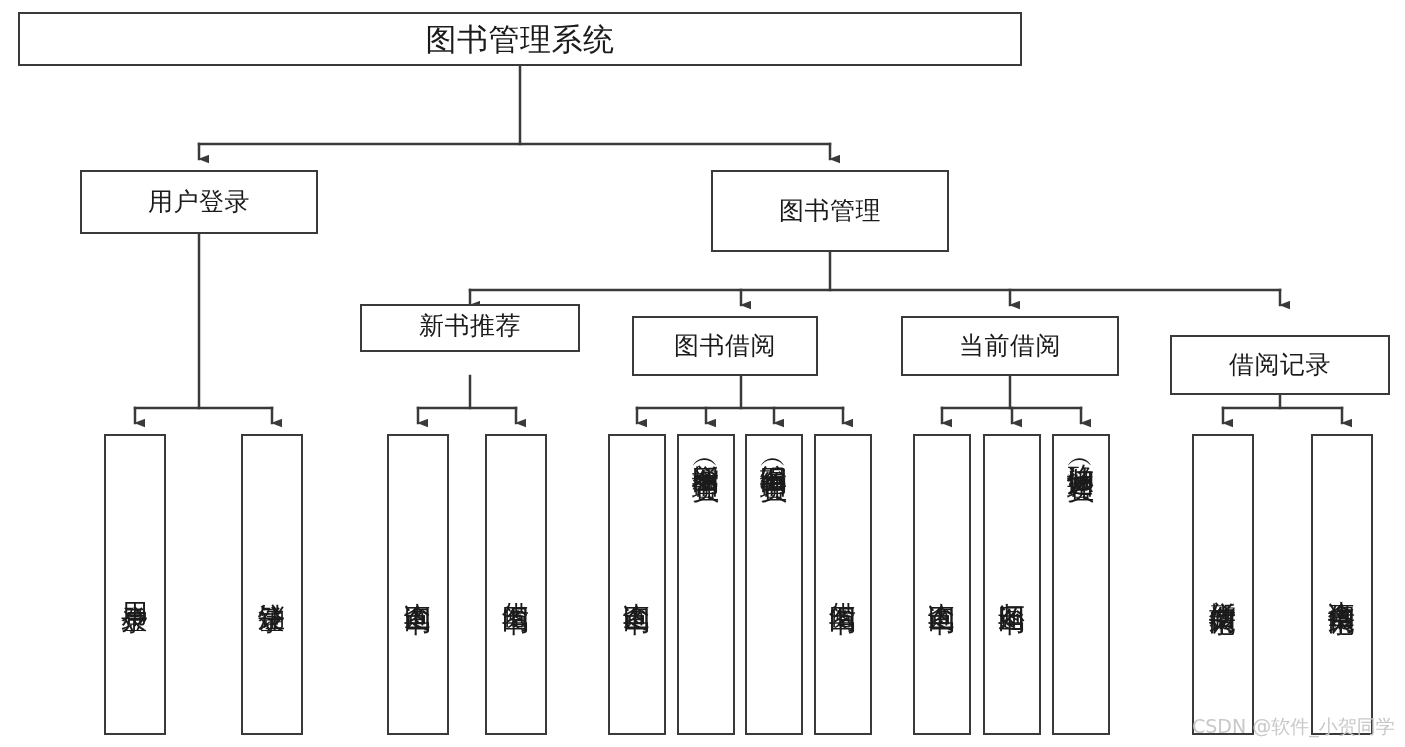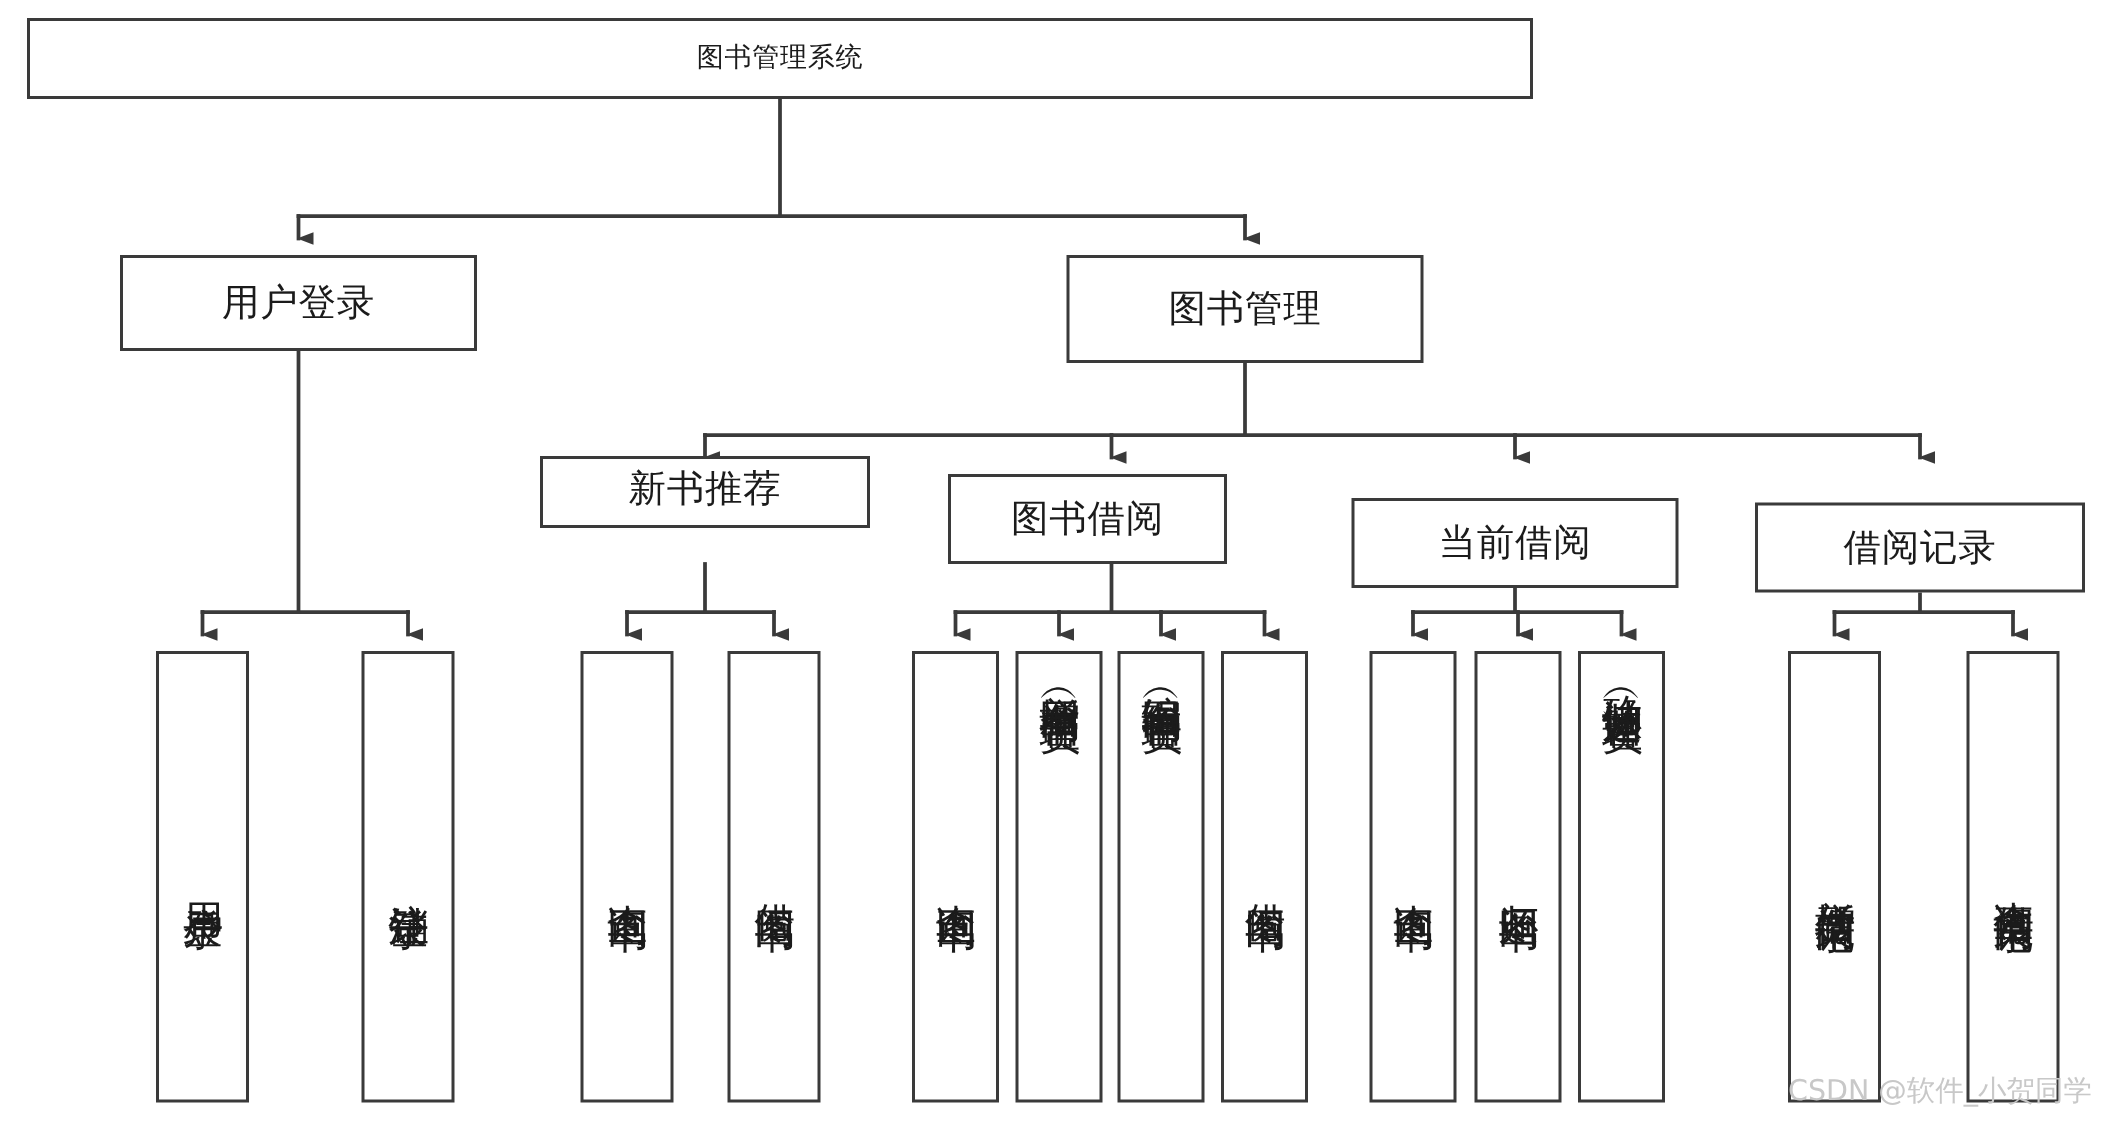--- a/index.html
+++ b/index.html
@@ -41,21 +41,21 @@
     text-align: center;
     line-height: 1.18;
     white-space: pre;
   }
   
   .node.horiz .node-label {
     font-size: 25px;
     letter-spacing: 0.5px;
   }
   .node.root .node-label {
-    font-size: 18px;
+    font-size: 31px;
   }
   
   .node.vert {
     align-items: flex-start;
     padding-top: 6px;
   }
   .node.vert .node-label {
     writing-mode: vertical-rl;
     text-orientation: upright;
     font-size: 27px;
@@ -127,33 +127,33 @@
   </svg>
 
   <div class="node root horiz" style="left:18px; top:12px; width:1004px; height:54px;">
     <span class="node-label">图书管理系统</span>
   </div>
 
   <div class="node horiz" style="left:80px; top:170px; width:238px; height:64px;">
     <span class="node-label">用户登录</span>
   </div>
 
-  <div class="node horiz" style="left:711px; top:170px; width:238px; height:72px;">
+  <div class="node horiz" style="left:711px; top:170px; width:238px; height:82px;">
     <span class="node-label">图书管理</span>
   </div>
 
   <div class="node horiz" style="left:360px; top:304px; width:220px; height:48px;font-family:Liberation Mono, monospace;">
     <span class="node-label">新书推荐</span>
   </div>
 
   <div class="node horiz" style="left:632px; top:316px; width:186px; height:60px;">
     <span class="node-label">图书借阅</span>
   </div>
 
-  <div class="node horiz" style="left:901px; top:316px; width:218px; height:60px;margin-top:16px;">
+  <div class="node horiz" style="left:901px; top:316px; width:218px; height:60px;">
     <span class="node-label">当前借阅</span>
   </div>
 
   <div class="node horiz" style="left:1170px; top:316px; width:220px; height:60px;margin-top:19px;">
     <span class="node-label">借阅记录</span>
   </div>
 
   <div class="node vert center-text" style="left:104px; top:434px; width:62px; height:301px;">
     <span class="node-label">用户登录</span>
   </div>

